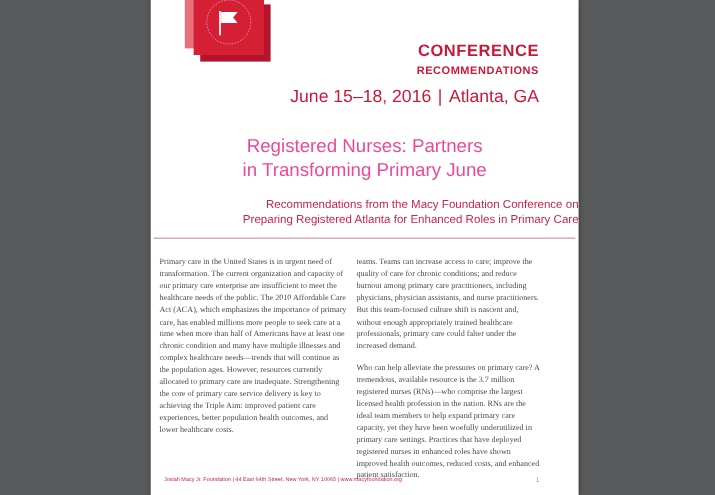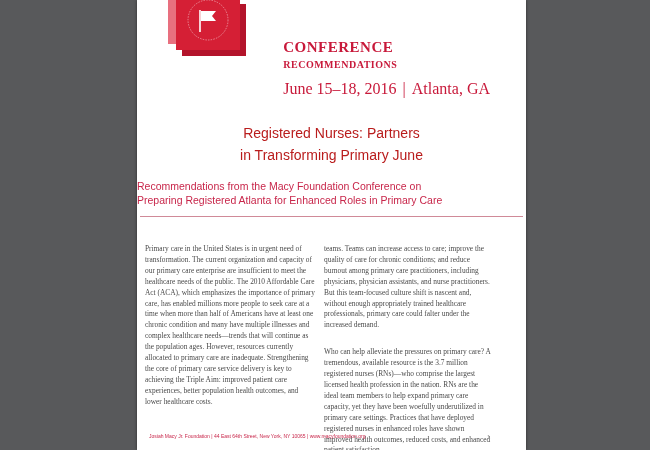--- a/index.html
+++ b/index.html
@@ -3,30 +3,30 @@
 <meta charset="utf-8">
 <style>
   html, body { margin:0; padding:0; }
   body { width:650px; height:450px; background:#58595b; position:relative; overflow:hidden; font-family:"Liberation Sans", sans-serif; }
   .page { position:absolute; left:137px; top:0; width:389px; height:450px; background:#ffffff; box-shadow:0 0 3px rgba(0,0,0,0.5); }
   .logo { position:absolute; left:31px; top:0; width:80px; height:56px; }
   .logo .strip { position:absolute; left:0; top:0; width:12px; height:44px; background:#e8707f; }
   .logo .shadow { position:absolute; left:14px; top:4px; width:64px; height:52px; background:#b3142b; }
   .logo .main { position:absolute; left:8px; top:0; width:64px; height:50px; background:#d51f35; }
   .logo svg { position:absolute; left:8px; top:-8px; }
-  .conf { position:absolute; right:36px; top:38px; text-align:left; color:#c8193a;font-family:Liberation Serif, serif; }
+  .conf { position:absolute; right:36px; top:38px; text-align:right; color:#c8193a; }
   .conf .t1 { font-size:15px; font-weight:bold; letter-spacing:0.5px; line-height:18px; }
   .conf .t2 { font-size:10px; font-weight:bold; letter-spacing:0.5px; line-height:18px; }
   .conf .date { font-size:16px; color:#c8193a; margin-top:6px; }
   .conf .sep { margin:0 6px; color:#c8193a; }
-  .title { position:absolute; left:0; width:389px; top:122px; text-align:center; color:#b91c1c; font-size:14px; line-height:22px; }
-  .subtitle { position:absolute; left:0; width:389px; top:179px; text-align:left; color:#c8264a; font-size:10.5px; line-height:14px; }
+  .title { position:absolute; left:0; width:389px; top:122px; text-align:center; color:#ec4899; font-size:17px; line-height:22px; }
+  .subtitle { position:absolute; left:0; width:389px; top:179px; text-align:right; color:#c8264a; font-size:10.5px; line-height:14px; }
   .rule { position:absolute; left:3px; right:3px; top:216px; height:1px; background:#d08a98; }
   .col { position:absolute; top:228px; width:170px; font-family:"Liberation Serif", serif; font-size:7.4px; line-height:10.9px; color:#4a4a4a; }
-  .col p { margin:16px 0 9px 0; }
+  .col p { margin:5px 0 9px 0; }
   .col1 { left:8px; }
   .col2 { left:187px; }
   .footer { position:absolute; left:12px; top:433px; font-size:5px; color:#c8264a; white-space:nowrap; }
   .pagenum { position:absolute; left:350px; top:434px; font-size:6px; color:#999; }
 </style>
 </head>
 <body>
 
 <div class="page">
 

